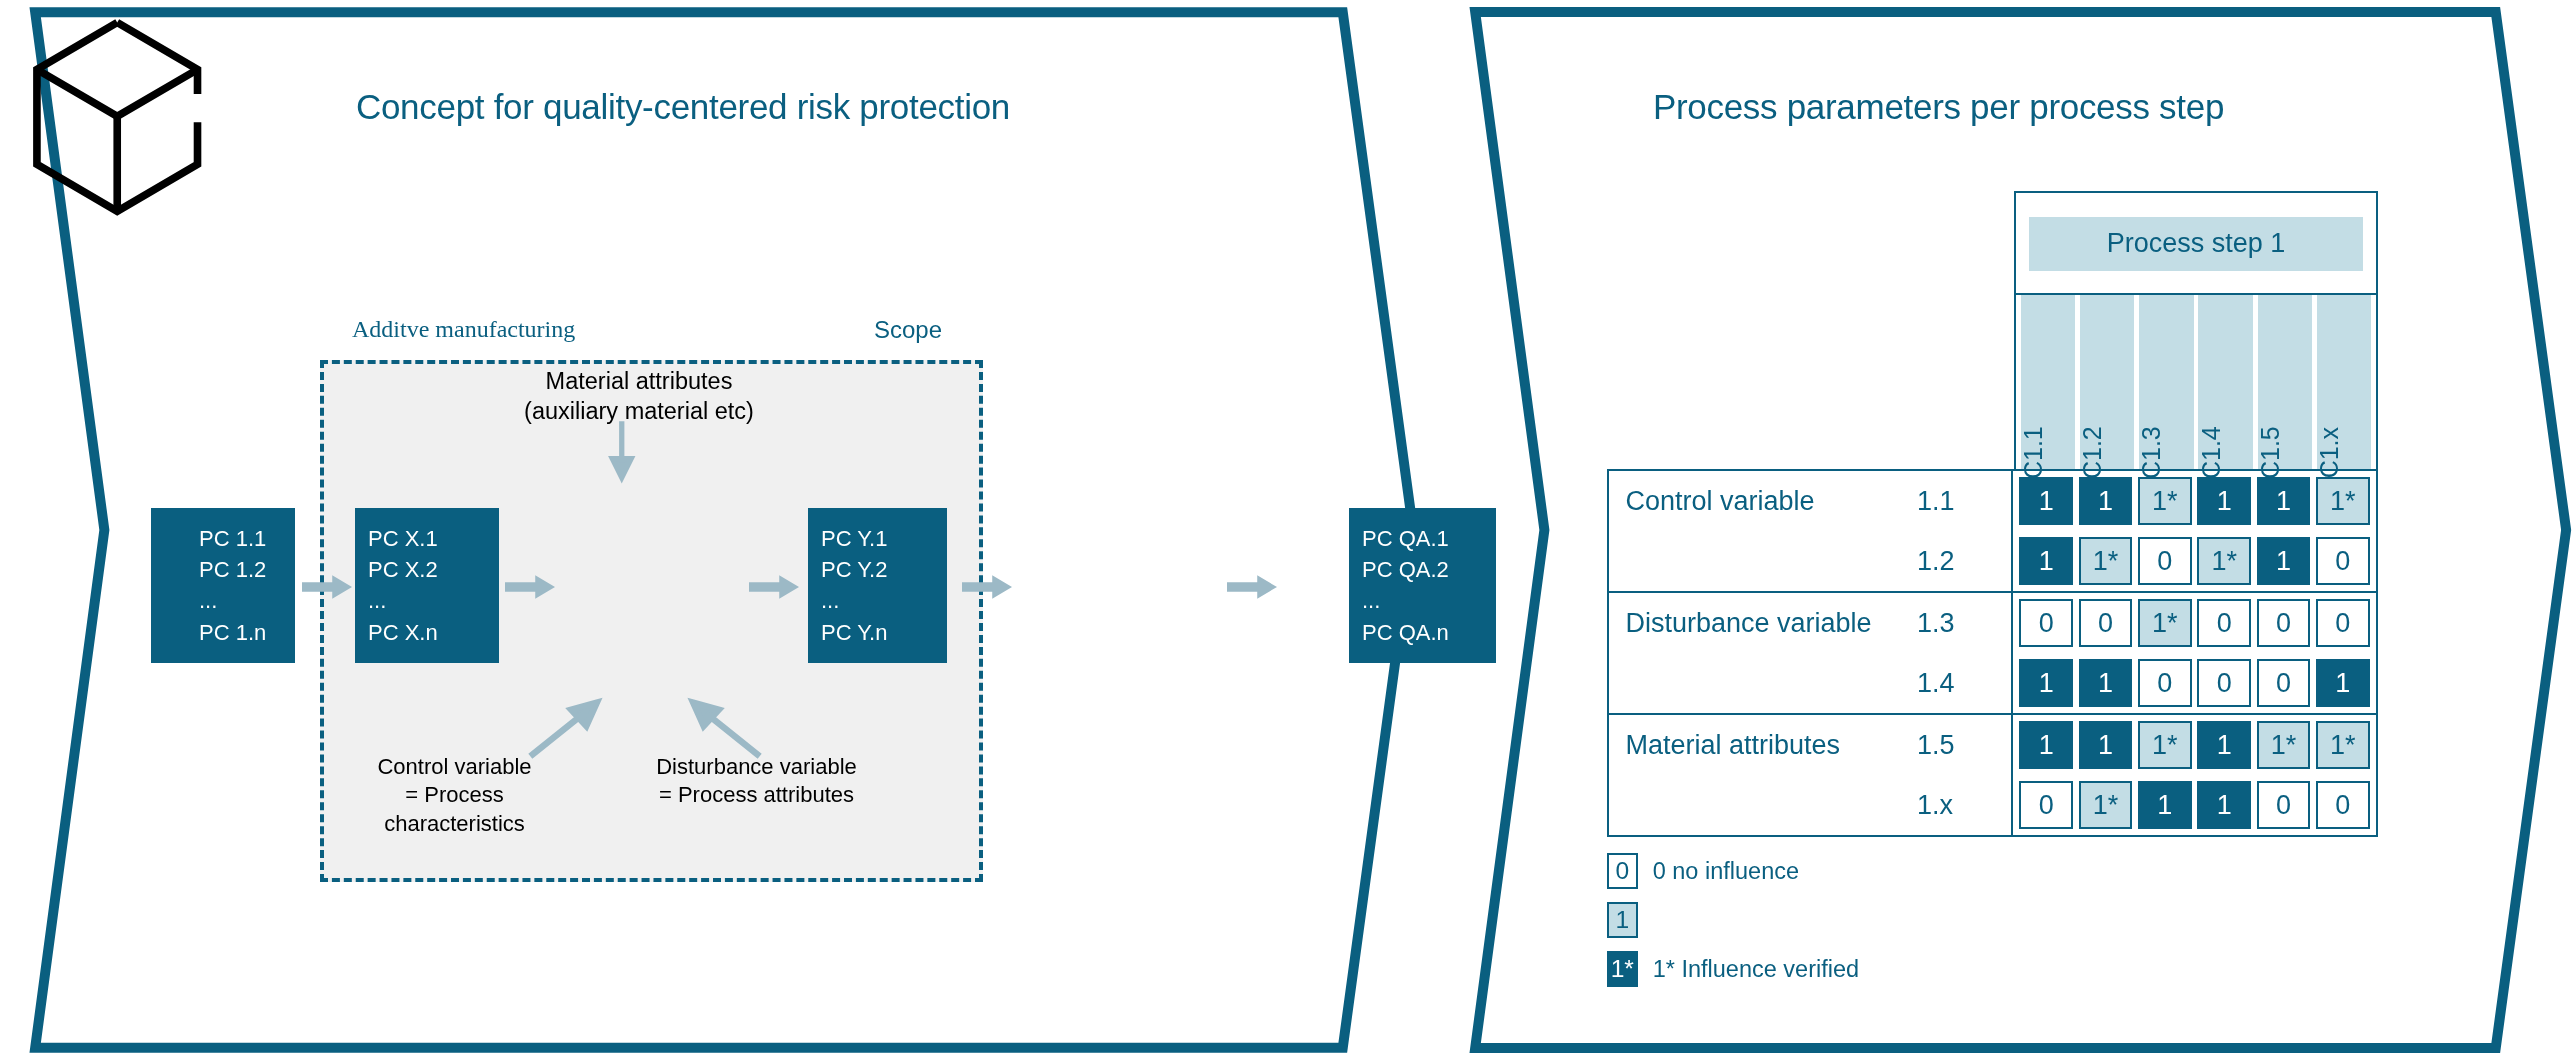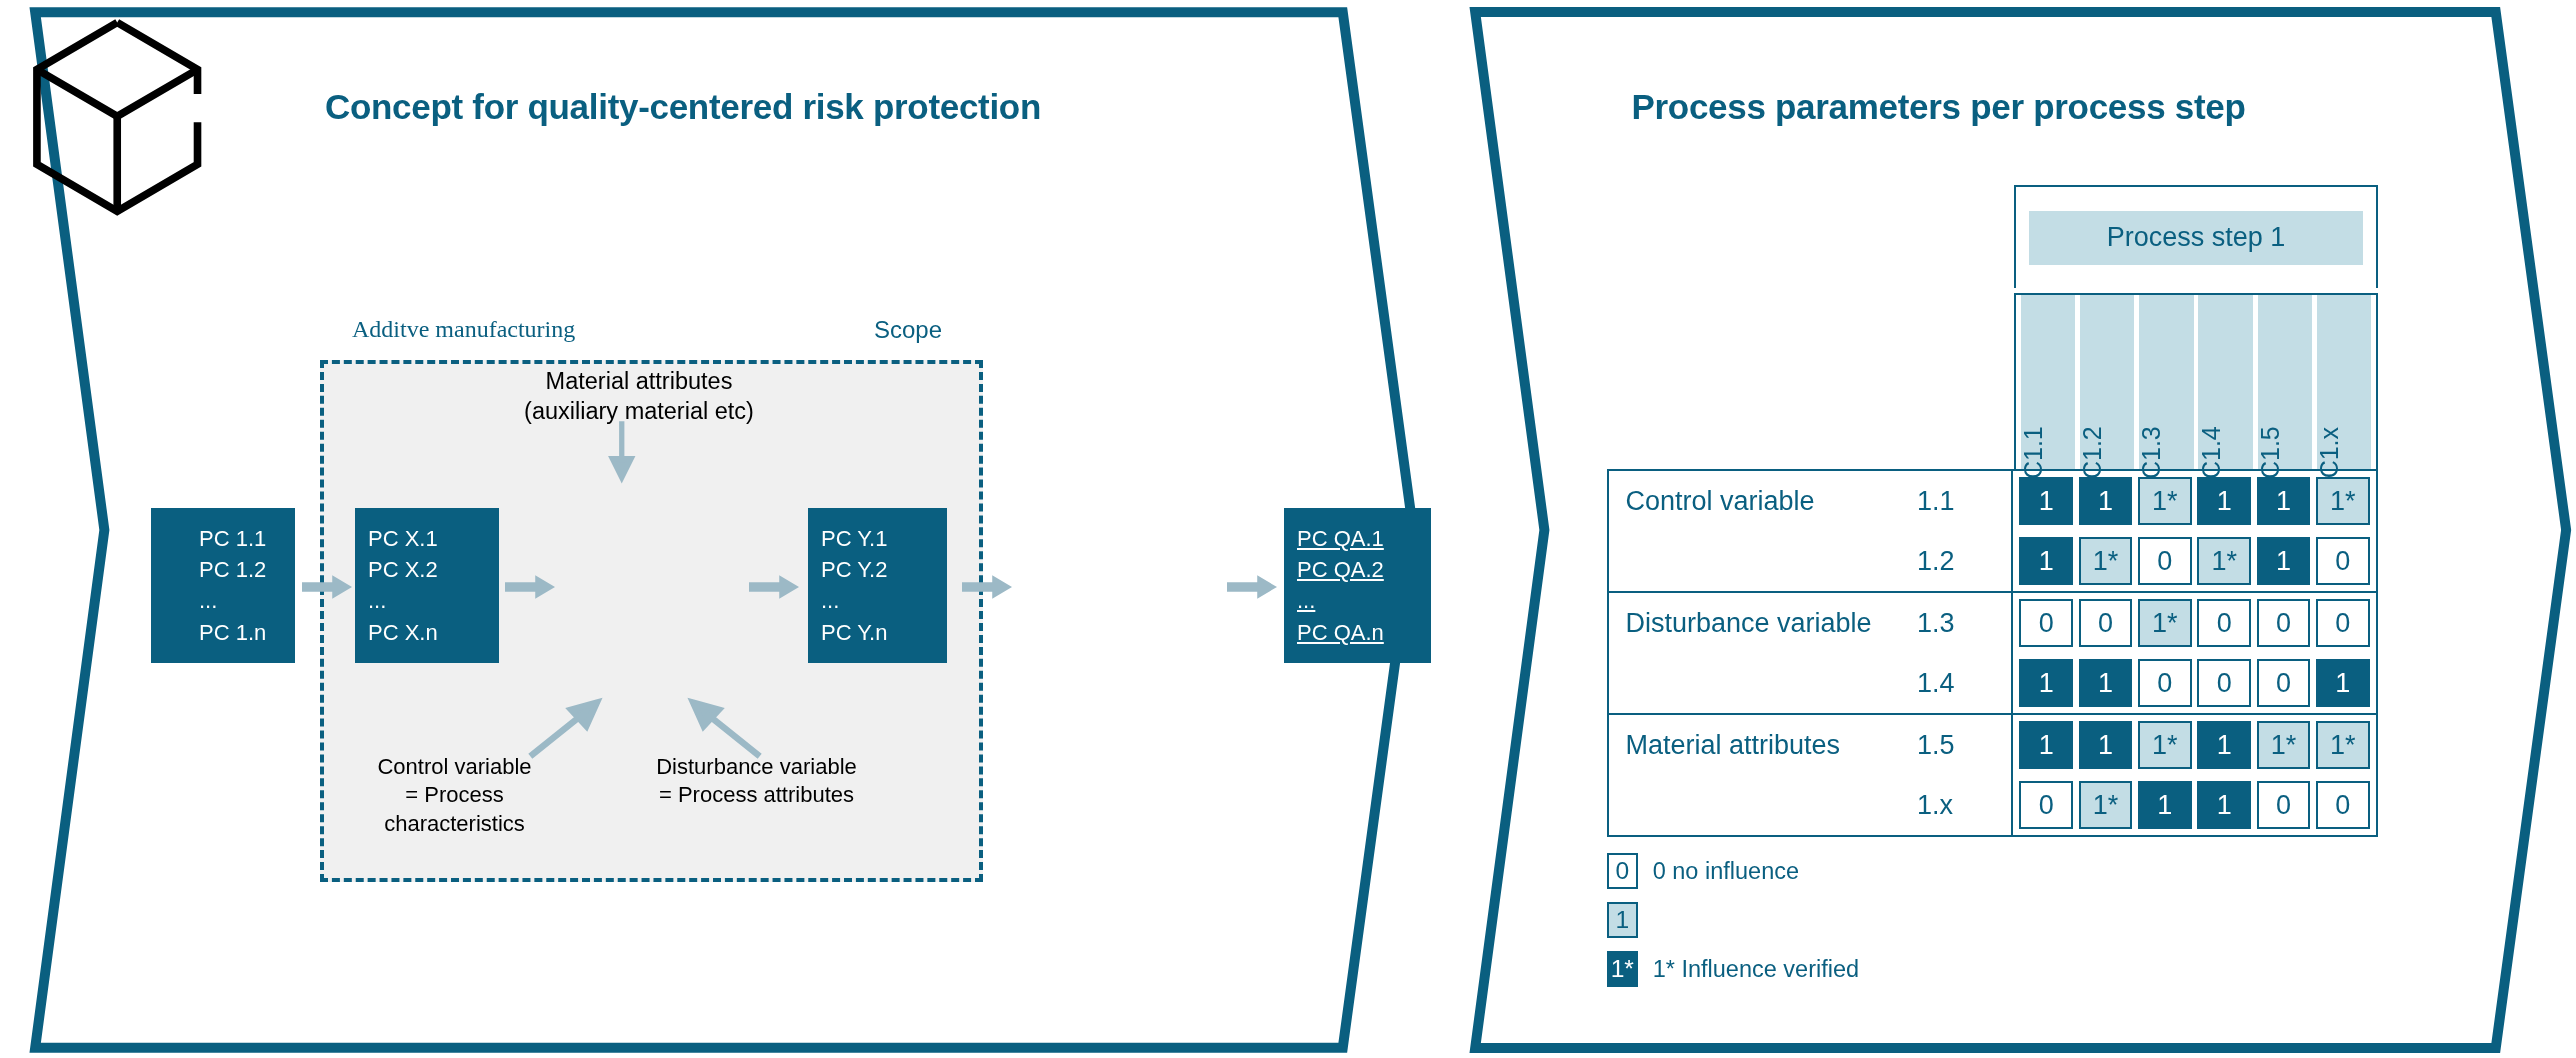--- a/index.html
+++ b/index.html
@@ -5,21 +5,21 @@
   html,body{margin:0;padding:0;background:#fff;}
   body{width:2576px;height:1058px;position:relative;
        font-family:"Liberation Sans","DejaVu Sans",sans-serif;
        color:#0a5f80;overflow:hidden;}
 
   
   .panel{position:absolute;}
   .panel svg{position:absolute;left:0;top:0;overflow:visible;}
   .panel-body{position:absolute;left:0;top:0;width:100%;height:100%;}
 
-  .panel-title{position:absolute;text-align:center;font-weight:bold;
+  .panel-title{position:absolute;text-align:center;font-weight:normal;
                color:#0a5f80;white-space:nowrap;letter-spacing:-0.3px;}
 
   #left-panel{left:0;top:4.7px;width:1419px;height:1050px;}
   #right-panel{left:1440px;top:4.7px;width:1132px;height:1050px;}
 
   #left-title{left:0;top:82px;width:1366px;font-size:35px;}
   #right-title{left:0;top:82px;width:997px;font-size:35px;}
 
   
   .scope-box{position:absolute;left:320px;top:355px;width:663px;height:522px;
@@ -27,21 +27,21 @@
   .scope-label{position:absolute;font-size:24px;color:#0a5f80;white-space:nowrap;}
   #scope-label-am{left:352px;top:311px;font-family:Liberation Serif, serif;}
   #scope-label-scope{left:874px;top:311px;}
 
   .pc-box{position:absolute;background:#0a5f80;color:#fff;
           font-size:22px;line-height:1.42;padding:15.2px 0 0 13px;
           box-sizing:border-box;white-space:pre-line;}
   #pc-box-0{left:151px;top:503px;width:144px;height:155px;padding-left:48px;}
   #pc-box-1{left:355px;top:503px;width:144px;height:155px;}
   #pc-box-2{left:808px;top:503px;width:139px;height:155px;}
-  #pc-box-3{left:1284px;top:503px;width:147px;height:155px;text-decoration:underline;}
+  #pc-box-3{left:1349px;top:503px;width:147px;height:155px;}
 
   .flow-arrow{position:absolute;width:50px;height:26px;}
   #arrow-0{left:302px;top:569px;}
   #arrow-1{left:505px;top:569px;}
   #arrow-2{left:749px;top:569px;}
   #arrow-3{left:962px;top:569px;}
   #arrow-4{left:1227px;top:569px;}
 
   .cube-wrap{position:absolute;left:531px;top:452px;width:211px;height:252px;}
 
@@ -56,21 +56,21 @@
 
   .cap-arrow{position:absolute;width:70px;height:59px;}
   #cap-arrow-control{left:528px;top:695px;}
   #cap-arrow-disturb{left:692px;top:695px;}
   #mat-arrow{position:absolute;left:610px;top:416px;width:23.5px;height:59px;}
 
   .mat-attr{position:absolute;left:457px;top:361px;width:364px;
             text-align:center;font-size:23.5px;line-height:1.3;color:#000;
             white-space:pre-line;}
 
-  #step-head{position:absolute;left:2014px;top:185px;width:364px;height:103px;
+  #step-head{position:absolute;left:2014px;top:191px;width:364px;height:103px;
              border:2.9px solid #0a5f80;border-bottom:none;box-sizing:border-box;
              display:flex;align-items:center;justify-content:center;}
   .step-chip{background:#c3dde5;width:334px;height:54px;
              display:flex;align-items:center;justify-content:center;
              font-size:27px;color:#0a5f80;}
 
   #col-head{position:absolute;left:2014px;top:293px;width:364px;height:176px;
             border:2.9px solid #0a5f80;border-bottom:none;box-sizing:border-box;
             display:flex;align-items:stretch;padding:0 2.3px;}
   .col-chip{flex:1;margin:0 2.3px;background:#c3dde5;position:relative;}

